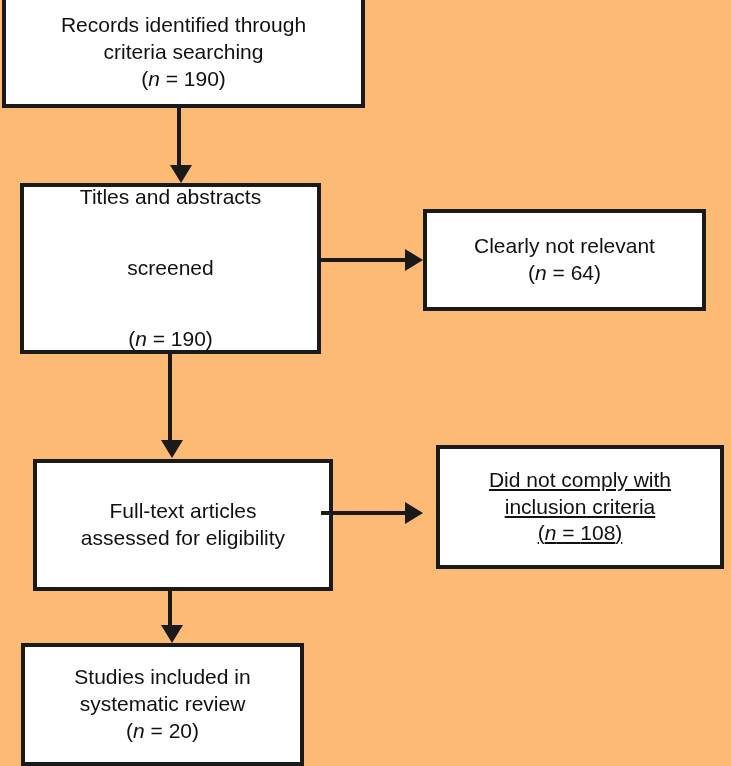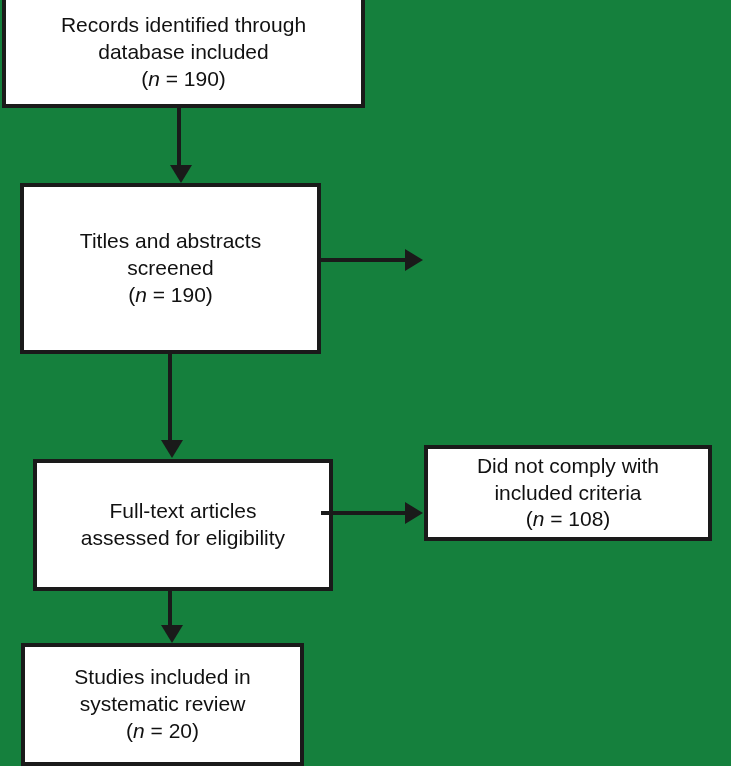--- a/index.html
+++ b/index.html
@@ -8,21 +8,21 @@
     background: #ffffff;
   }
   body {
     font-family: "Liberation Sans", sans-serif;
     color: #111111;
   }
   #diagram {
     position: relative;
     width: 731px;
     height: 766px;
-    background: #15803d;
+    background: #fdba74;
     overflow: hidden;
   }
   .node {
     position: absolute;
     box-sizing: border-box;
     border: 4px solid #1a1a1a;
     background: #ffffff;
     display: flex;
     flex-direction: column;
     align-items: center;
@@ -52,38 +52,40 @@
     width: 363px;
     height: 116px;
     justify-content: flex-start;
     padding-top: 16px;
   }
   #box-screened {
     left: 20px;
     top: 183px;
     width: 301px;
     height: 171px;
+    gap: 44px;
   }
   #box-not-relevant {
     left: 423px;
     top: 209px;
     width: 283px;
     height: 102px;
   }
   #box-fulltext {
     left: 33px;
     top: 459px;
     width: 300px;
     height: 132px;
   }
   #box-not-comply {
-    left: 424px;
+    left: 436px;
     top: 445px;
     width: 288px;
-    height: 96px;
+    height: 124px;
+    text-decoration: underline;
   }
   #box-included {
     left: 21px;
     top: 643px;
     width: 283px;
     height: 123px;
   }
   
   .v-line {
     position: absolute;
@@ -122,39 +124,43 @@
   #conn5-line { left: 321px; top: 511px; width: 86px; }
   #conn5-head { left: 405px; top: 502px; }
 </style>
 </head>
 <body>
 
 <div id="diagram">
 
   <div class="node" id="box-identified">
     <span class="line">Records identified through</span>
-    <span class="line">database included</span>
+    <span class="line">criteria searching</span>
     <span class="count"><span>(</span><span class="n">n</span><span> = </span><span>190</span><span>)</span></span>
   </div>
 
   <div class="node" id="box-screened">
     <span class="line">Titles and abstracts</span>
     <span class="line">screened</span>
     <span class="count"><span>(</span><span class="n">n</span><span> = </span><span>190</span><span>)</span></span>
   </div>
 
+  <div class="node" id="box-not-relevant">
+    <span class="line">Clearly not relevant</span>
+    <span class="count"><span>(</span><span class="n">n</span><span> = </span><span>64</span><span>)</span></span>
+  </div>
 
   <div class="node" id="box-fulltext">
     <span class="line">Full-text articles</span>
     <span class="line">assessed for eligibility</span>
   </div>
 
   <div class="node" id="box-not-comply">
     <span class="line">Did not comply with</span>
-    <span class="line">included criteria</span>
+    <span class="line">inclusion criteria</span>
     <span class="count"><span>(</span><span class="n">n</span><span> = </span><span>108</span><span>)</span></span>
   </div>
 
   <div class="node" id="box-included">
     <span class="line">Studies included in</span>
     <span class="line">systematic review</span>
     <span class="count"><span>(</span><span class="n">n</span><span> = </span><span>20</span><span>)</span></span>
   </div>
 
   <div class="v-line" id="conn1-line"></div>

